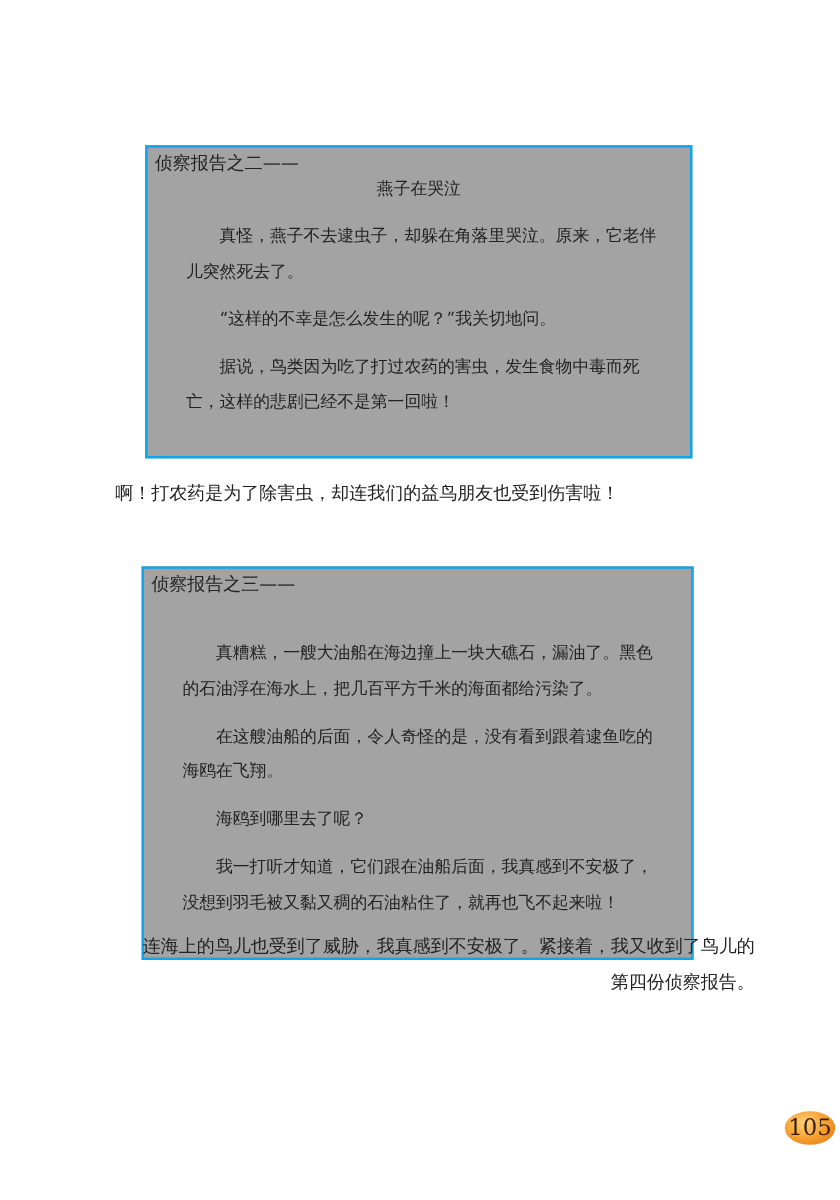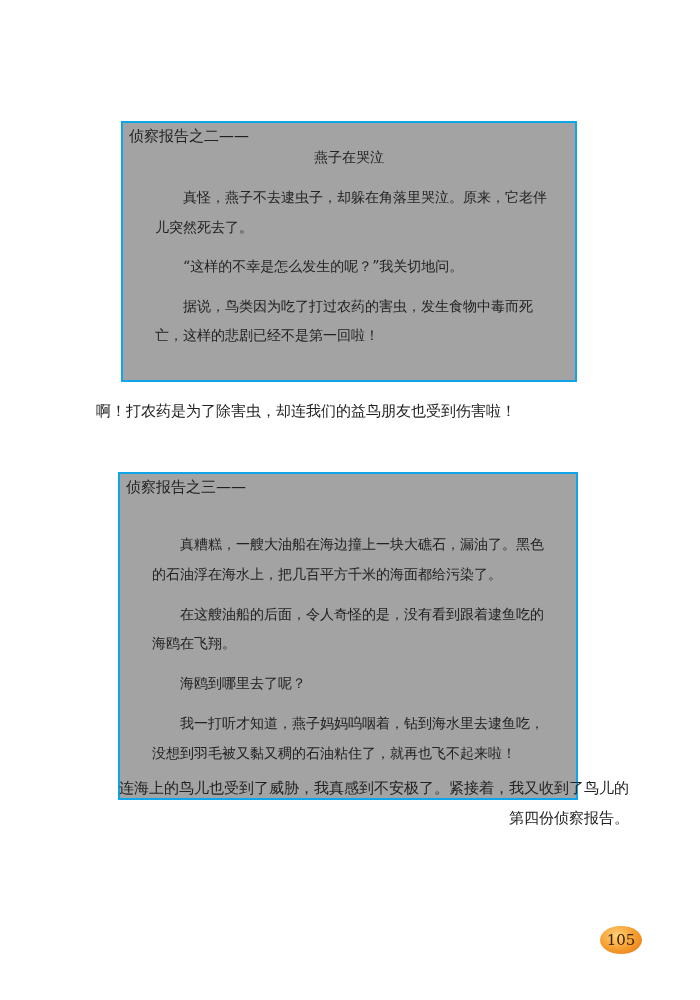--- a/index.html
+++ b/index.html
@@ -14,23 +14,23 @@
   .box1 .box-title { top:26px; }
   .box2 .box-title { top:27px; letter-spacing:14px; }
   .box-body { position:absolute; left:22px; right:14px; font-size:14px; line-height:29.5px; color:#222; }
   .box1 .box-body { top:50px; }
   .box2 .box-body { top:46px; line-height:29.8px; }
   .box-body p { margin:10px; text-indent:2em; }
   .box1 .box-body { left:22px; }
   .narration { position:absolute; font-family:"DejaVu Sans", "Liberation Sans", sans-serif; font-size:15px; color:#222; }
   .n1 { left:96px; top:402px; }
   .n2 { left:84px; top:773px; width:545px; line-height:30px; text-indent:2em;text-align:right; }
-  .page-num { position:absolute; left:600px; top:926px; width:42px; height:28px; border-radius:50%;
+  .page-num { position:absolute; left:654px; top:926px; width:42px; height:28px; border-radius:50%;
               background:radial-gradient(ellipse at 40% 35%, #ffd27a 0%, #f59a2a 55%, #e0701a 100%);
-              font-family:"DejaVu Serif", "Liberation Serif", serif; font-size:15px; color:#3a2000;
+              font-family:"DejaVu Serif", "Liberation Serif", serif; font-size:19px; color:#3a2000;
               text-align:center; line-height:28px; }
 </style>
 </head>
 <body>
 
 <div class="box box1">
   <div class="box-label">侦察报告之二——</div>
   <div class="box-title">燕子在哭泣</div>
   <div class="box-body">
     <p>真怪，燕子不去逮虫子，却躲在角落里哭泣。原来，它老伴儿突然死去了。</p>
@@ -40,19 +40,19 @@
 </div>
 
 <div class="narration n1">啊！打农药是为了除害虫，却连我们的益鸟朋友也受到伤害啦！</div>
 
 <div class="box box2">
   <div class="box-label">侦察报告之三——</div>
   <div class="box-body">
     <p>真糟糕，一艘大油船在海边撞上一块大礁石，漏油了。黑色的石油浮在海水上，把几百平方千米的海面都给污染了。</p>
     <p>在这艘油船的后面，令人奇怪的是，没有看到跟着逮鱼吃的海鸥在飞翔。</p>
     <p>海鸥到哪里去了呢？</p>
-    <p>我一打听才知道，燕子妈妈呜咽着，钻到海水里去逮鱼吃，没想到羽毛被又黏又稠的石油粘住了，就再也飞不起来啦！</p>
+    <p>我一打听才知道，它们跟在油船后面，我真感到不安极了，没想到羽毛被又黏又稠的石油粘住了，就再也飞不起来啦！</p>
   </div>
 </div>
 
 <div class="narration n2">连海上的鸟儿也受到了威胁，我真感到不安极了。紧接着，我又收到了鸟儿的第四份侦察报告。</div>
 
 <div class="page-num">105</div>
 
 </body></html>

